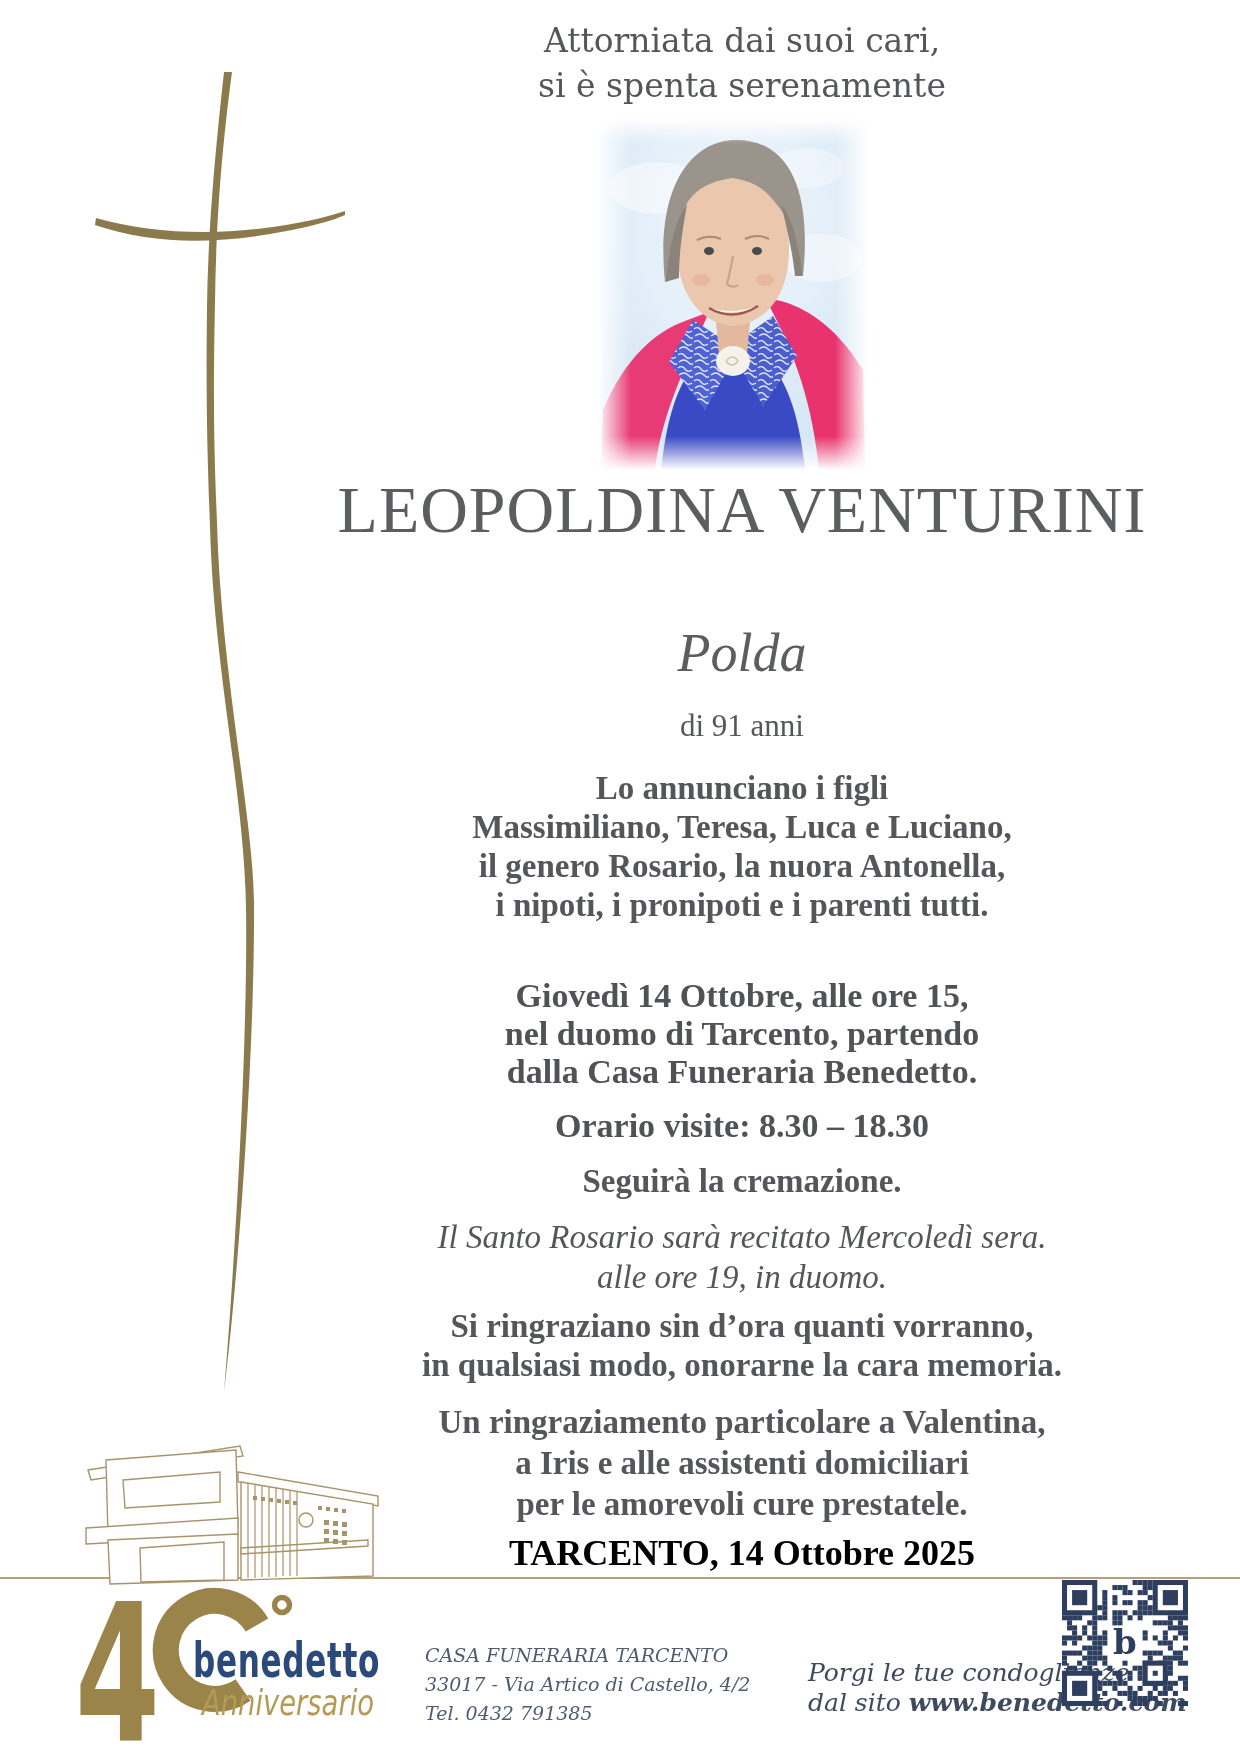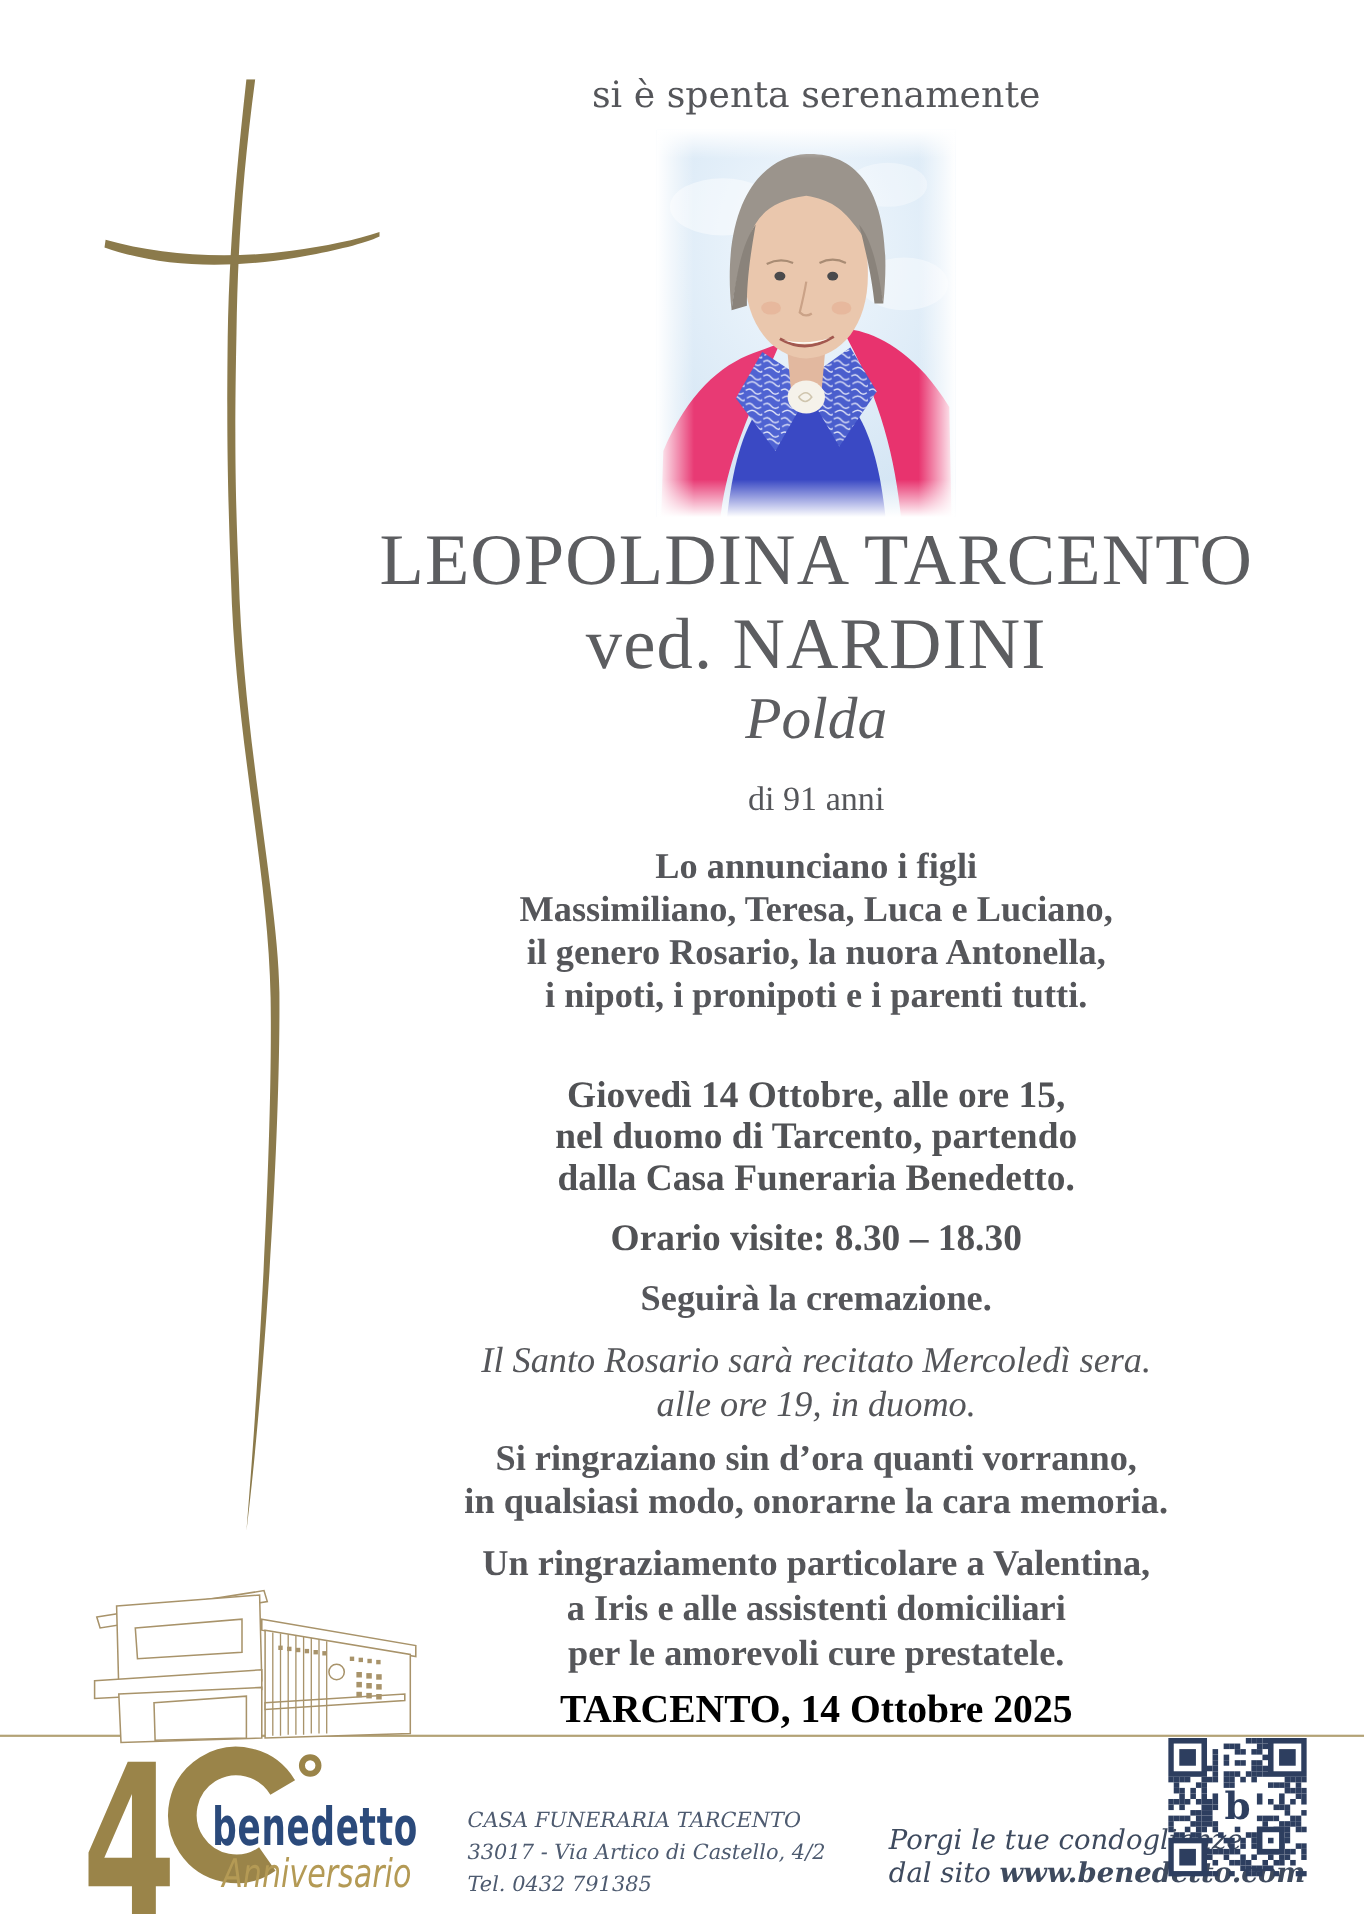--- a/index.html
+++ b/index.html
@@ -105,24 +105,24 @@
     <path d="M 115 191 Q 137 199 158 189 Q 137 196 115 191 Z" fill="#fdfdf8"></path>
     <ellipse cx="104" cy="162" rx="9" ry="6" fill="#e4a98e" opacity="0.5"></ellipse>
     <ellipse cx="168" cy="162" rx="9" ry="6" fill="#e4a98e" opacity="0.5"></ellipse>
 
     <rect x="0" y="0" width="34" height="352" fill="url(#fadeL)"></rect>
     <rect x="238" y="0" width="34" height="352" fill="url(#fadeR)"></rect>
     <rect x="0" y="0" width="272" height="26" fill="url(#fadeT)"></rect>
     <rect x="0" y="318" width="272" height="34" fill="url(#fadeB)"></rect>
   </svg>
 
+  <div class="c intro" style="top:18px;">Attorniata dai suoi cari,</div>
   <div class="c intro" style="top:63px;">si è spenta serenamente</div>
 
-  <div class="c name" style="top:472px;">LEOPOLDINA TARCENTO</div>
-  <div class="c name" style="top:548px;">ved. NARDINI</div>
+  <div class="c name" style="top:472px;">LEOPOLDINA VENTURINI</div>
   <div class="c nick" style="top:622px;">Polda</div>
   <div class="c age" style="top:708px;">di 91 anni</div>
 
   <div class="c body33" style="top:769px;">
     <div>Lo annunciano i figli</div>
     <div>Massimiliano, Teresa, Luca e Luciano,</div>
     <div>il genero Rosario, la nuora Antonella,</div>
     <div>i nipoti, i pronipoti e i parenti tutti.</div>
   </div>
 

